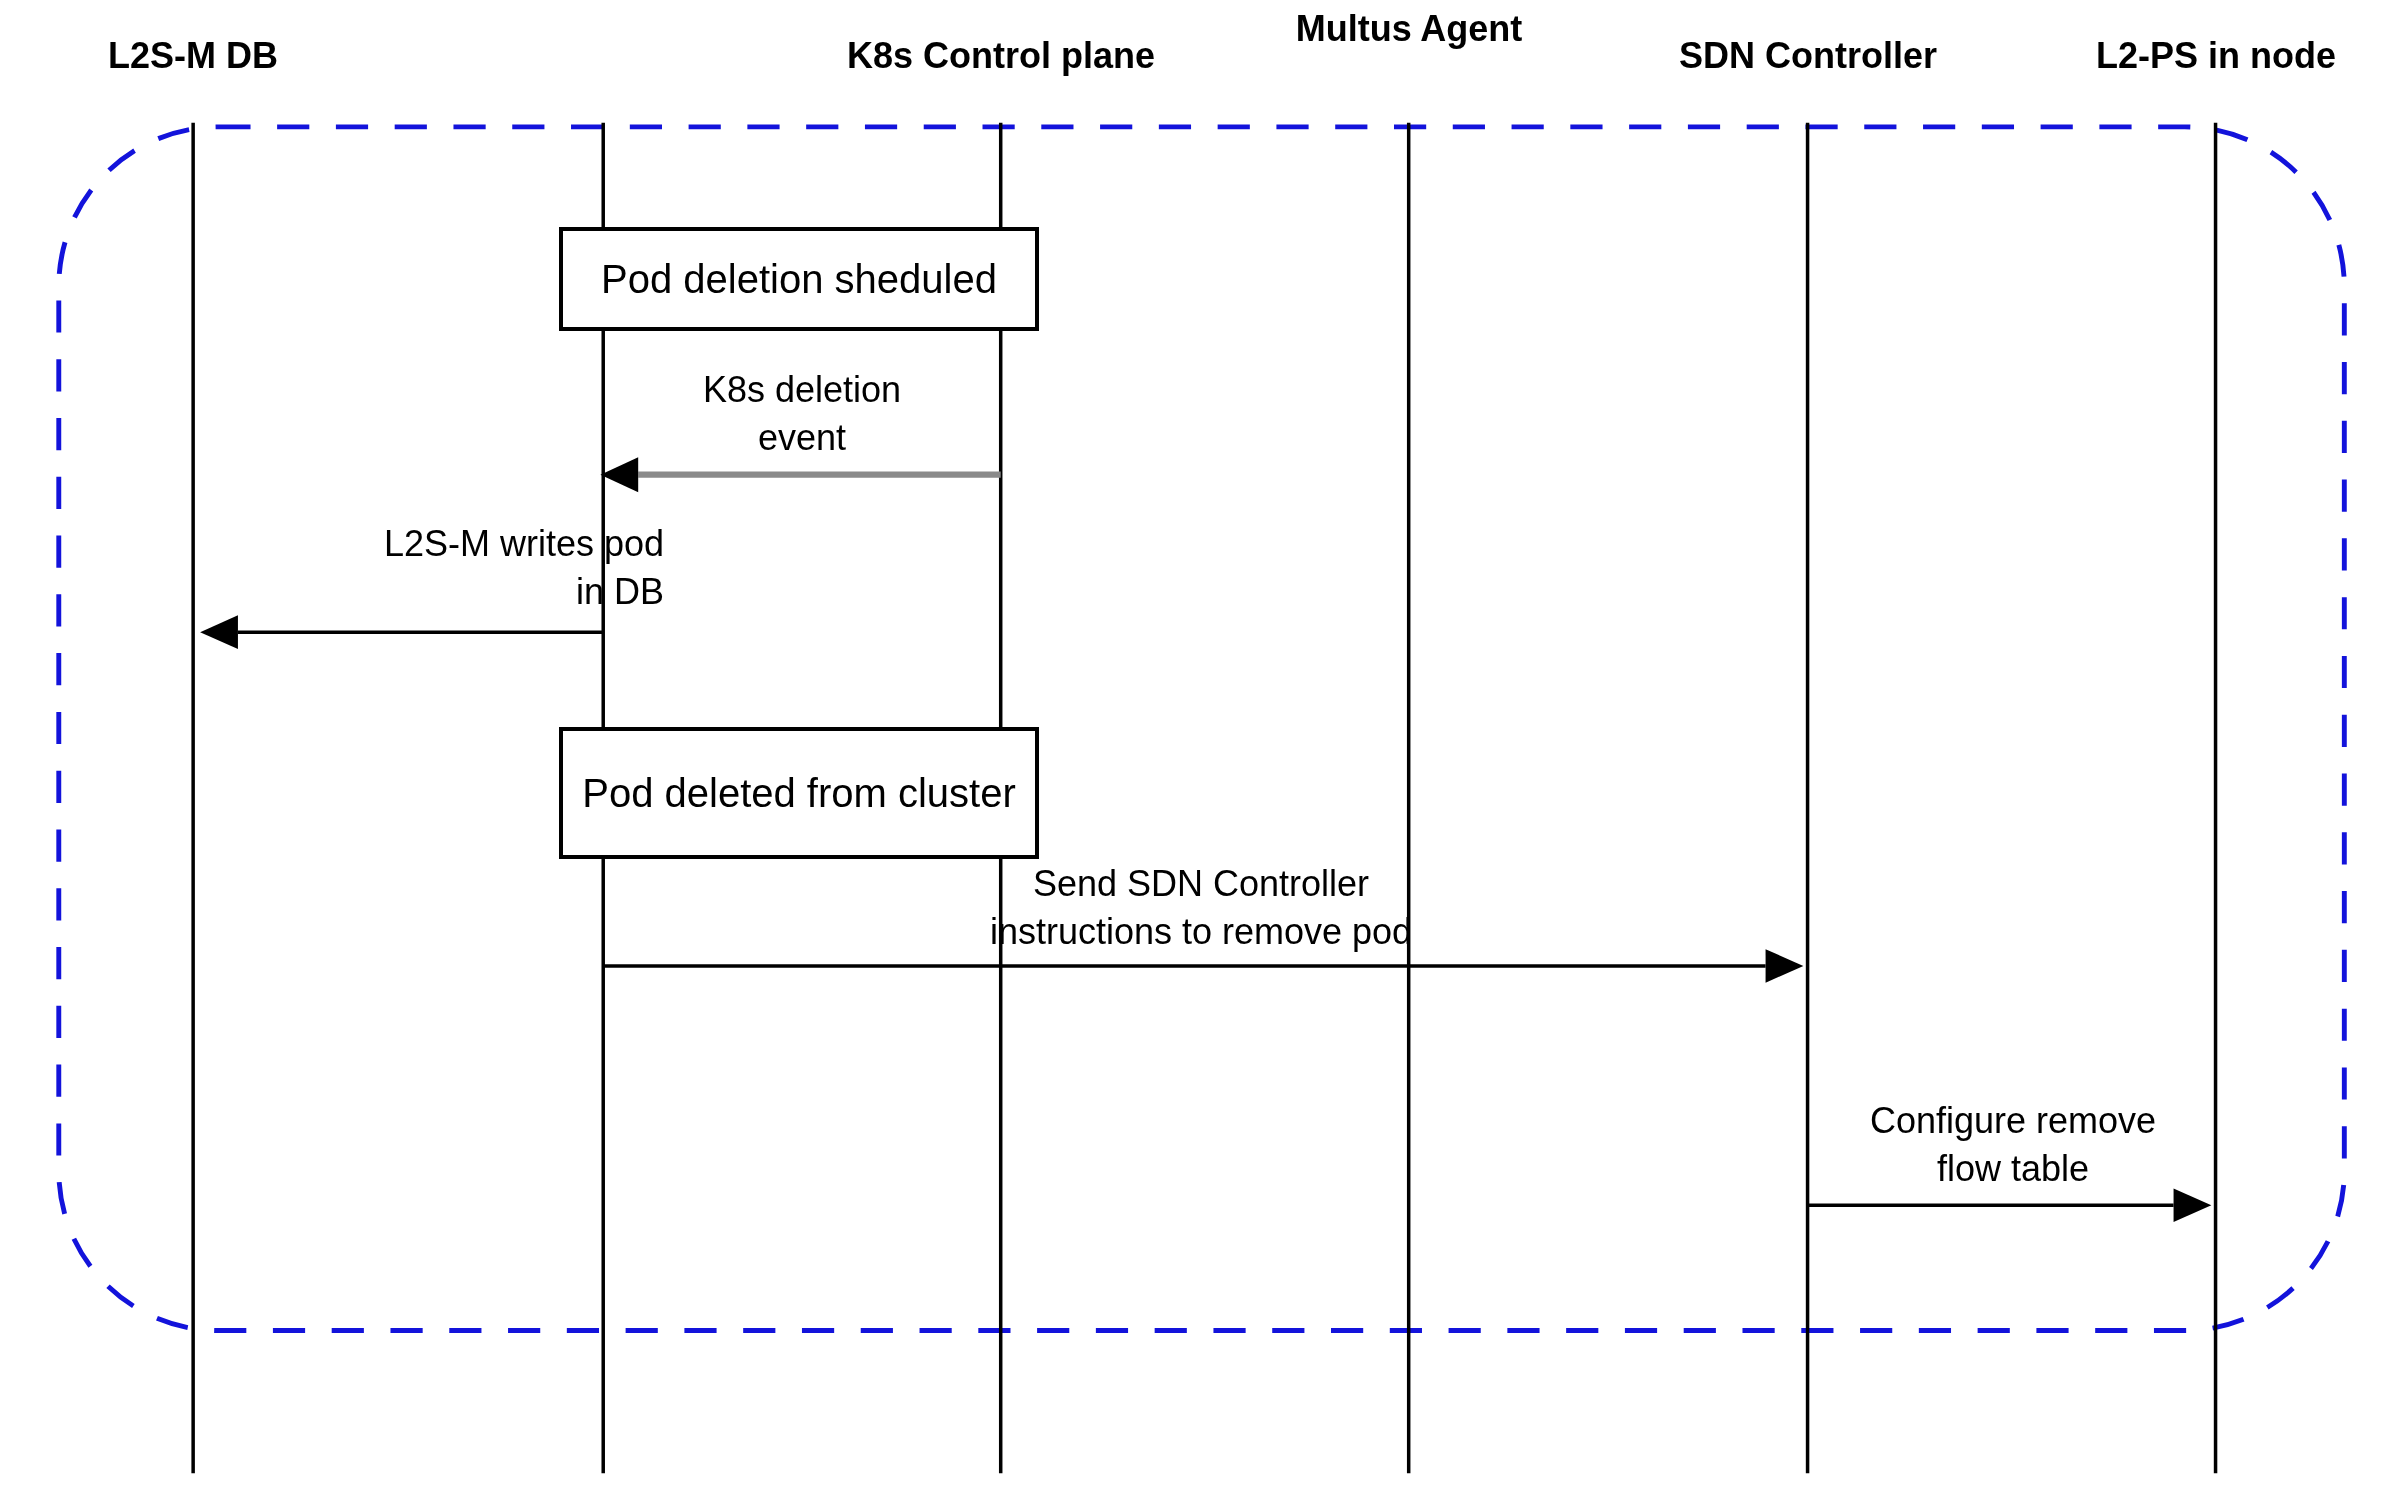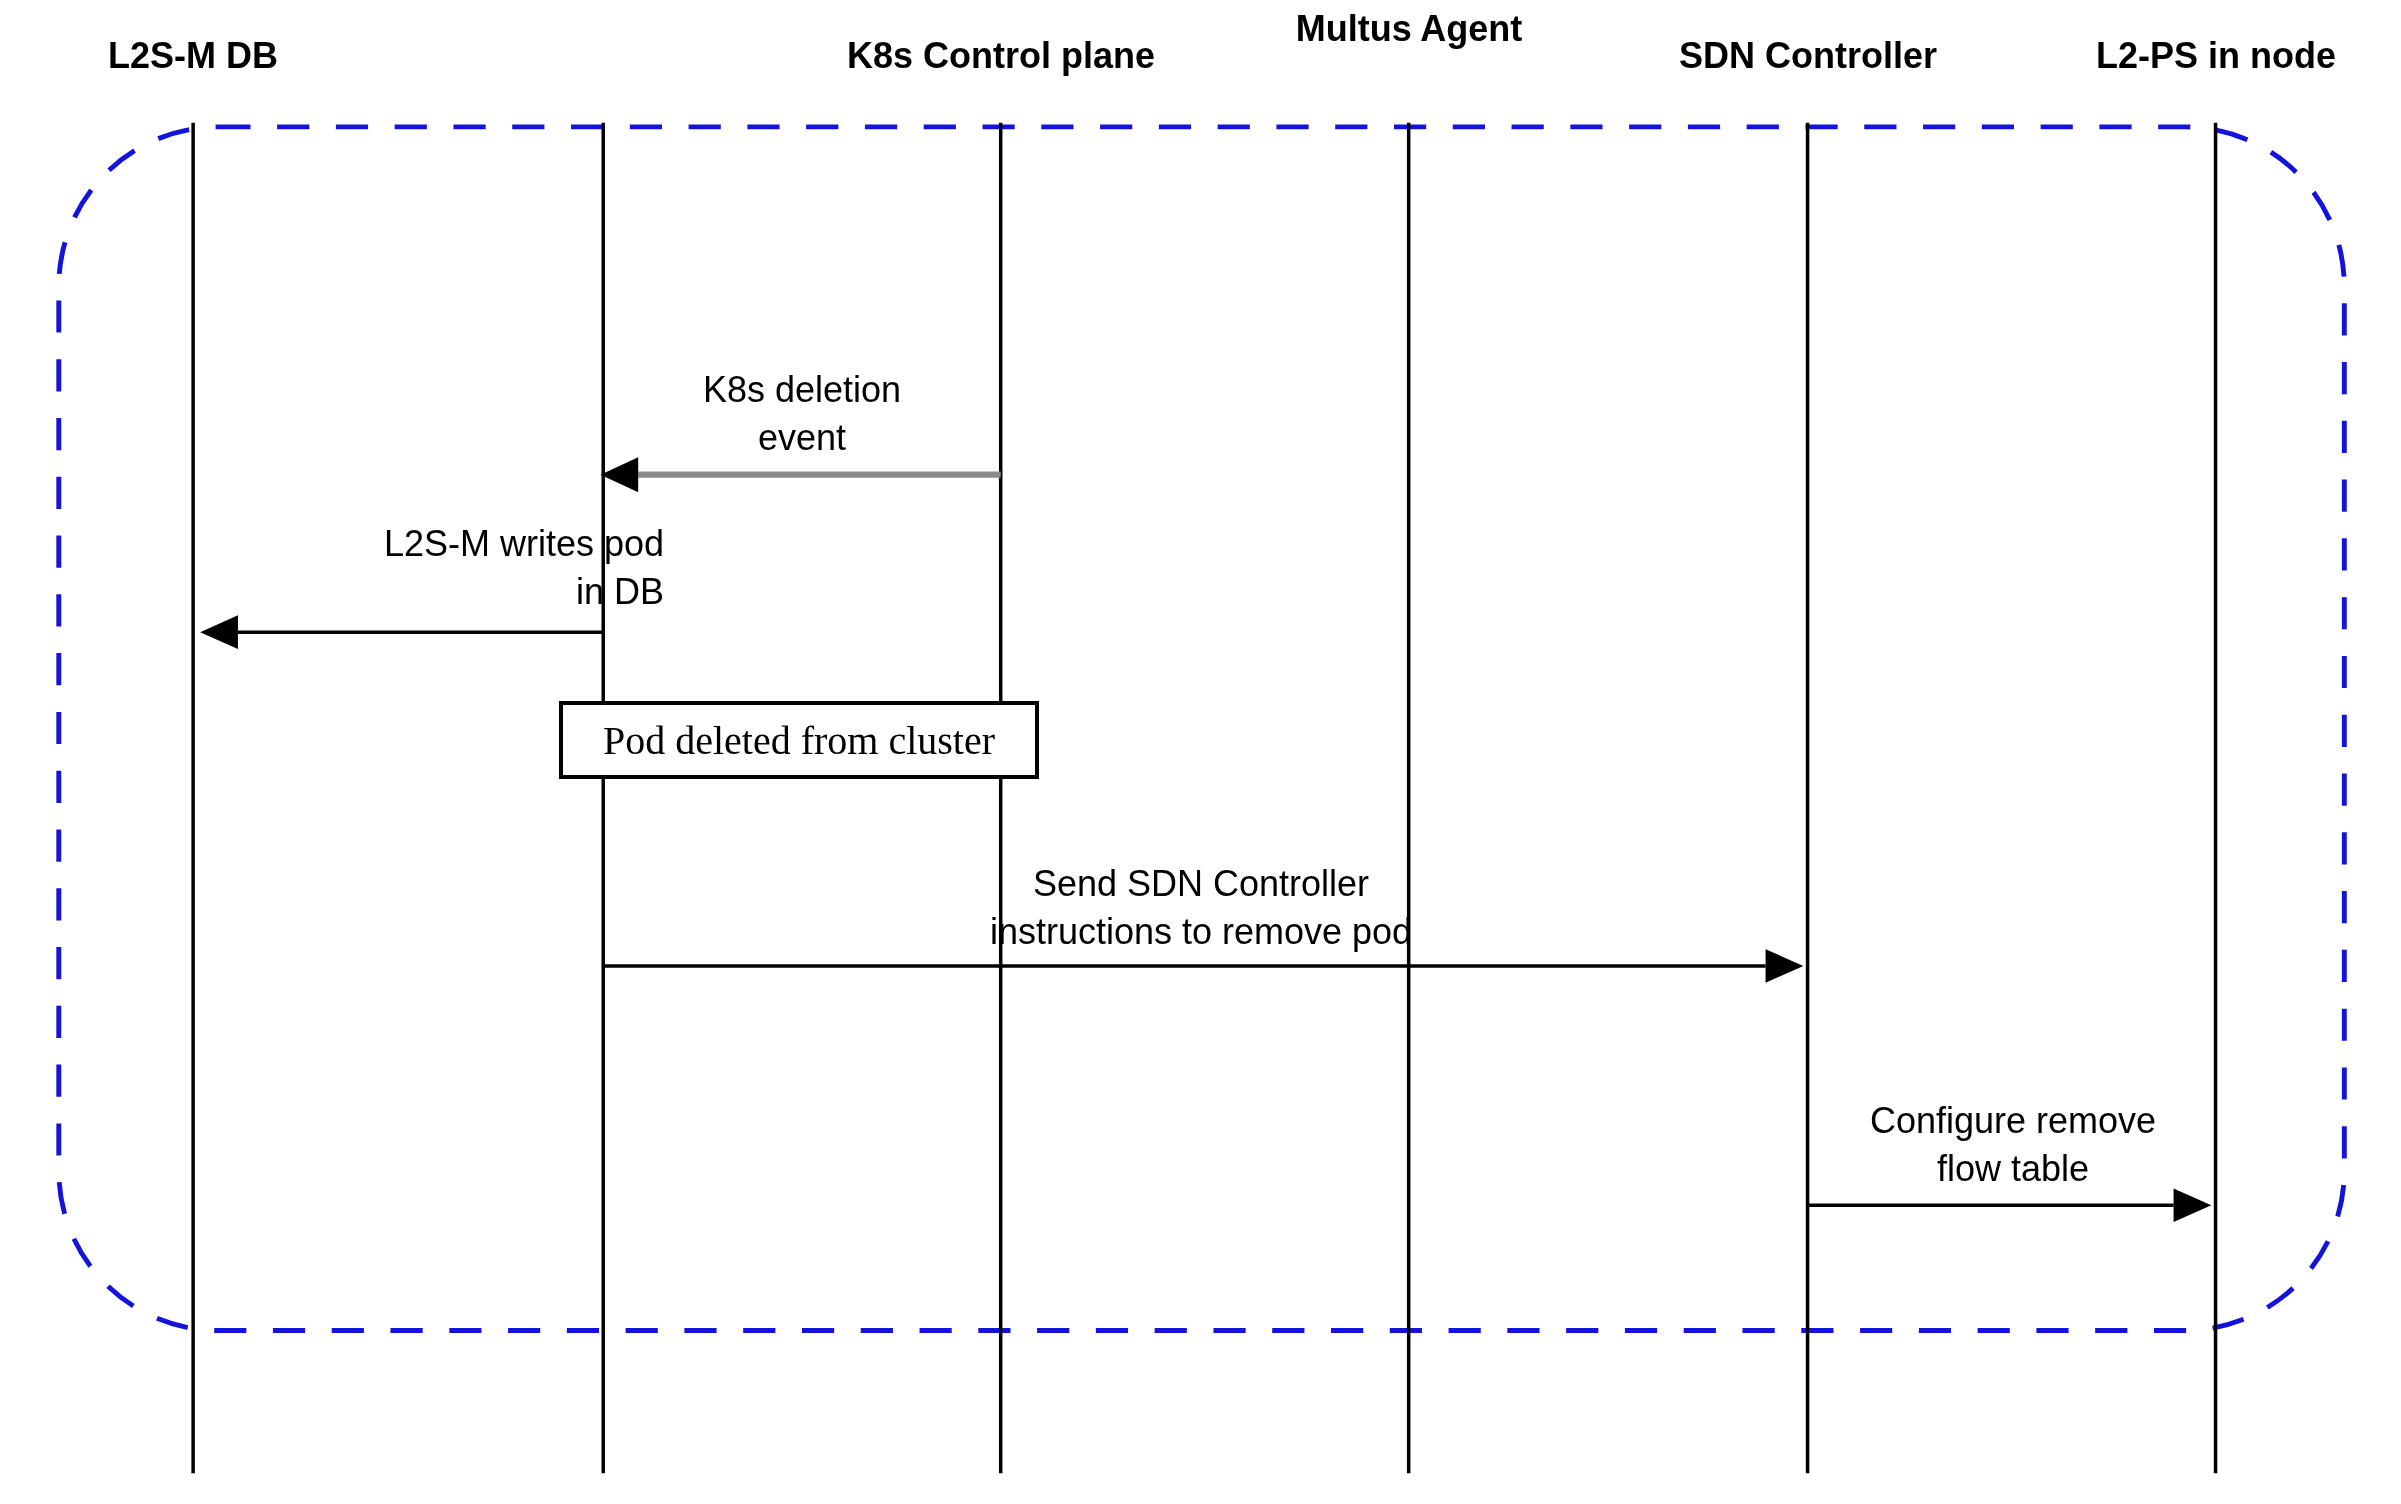--- a/index.html
+++ b/index.html
@@ -50,21 +50,21 @@
     background: #ffffff;
     border: 4.9px solid #000000;
     box-sizing: border-box;
     display: flex;
     align-items: center;
     justify-content: center;
     font-size: 40px;
     text-align: center;
   }
   .state-box.box-1 { top: 227px; height: 104px; }
-  .state-box.box-2 { top: 701px; height: 78px; font-family: Liberation Serif, serif; }
+  .state-box.box-2 { top: 727px; height: 132px; }
 
   .msg-label {
     position: absolute;
     width: 532px;
     text-align: center;
     font-size: 36px;
     line-height: 48px;
     white-space: nowrap;
   }
   .ml-1 { left: 536px;  top: 366px; }  
@@ -110,20 +110,23 @@
   <div class="actor-header double hx-multus">
     <div>Multus Agent</div>
   </div>
   <div class="actor-header single hx-sdn">
     <span>SDN Controller</span>
   </div>
   <div class="actor-header single hx-l2ps">
     <span>L2-PS in node</span>
   </div>
 
+  <div class="state-box box-1">
+    <span>Pod deletion sheduled</span>
+  </div>
   <div class="state-box box-2">
     <span>Pod deleted from cluster</span>
   </div>
 
   <div class="msg-label ml-1">
     <div>K8s deletion</div>
     <div>event</div>
   </div>
   <div class="msg-label ml-2">
     <div>L2S-M writes pod</div>

